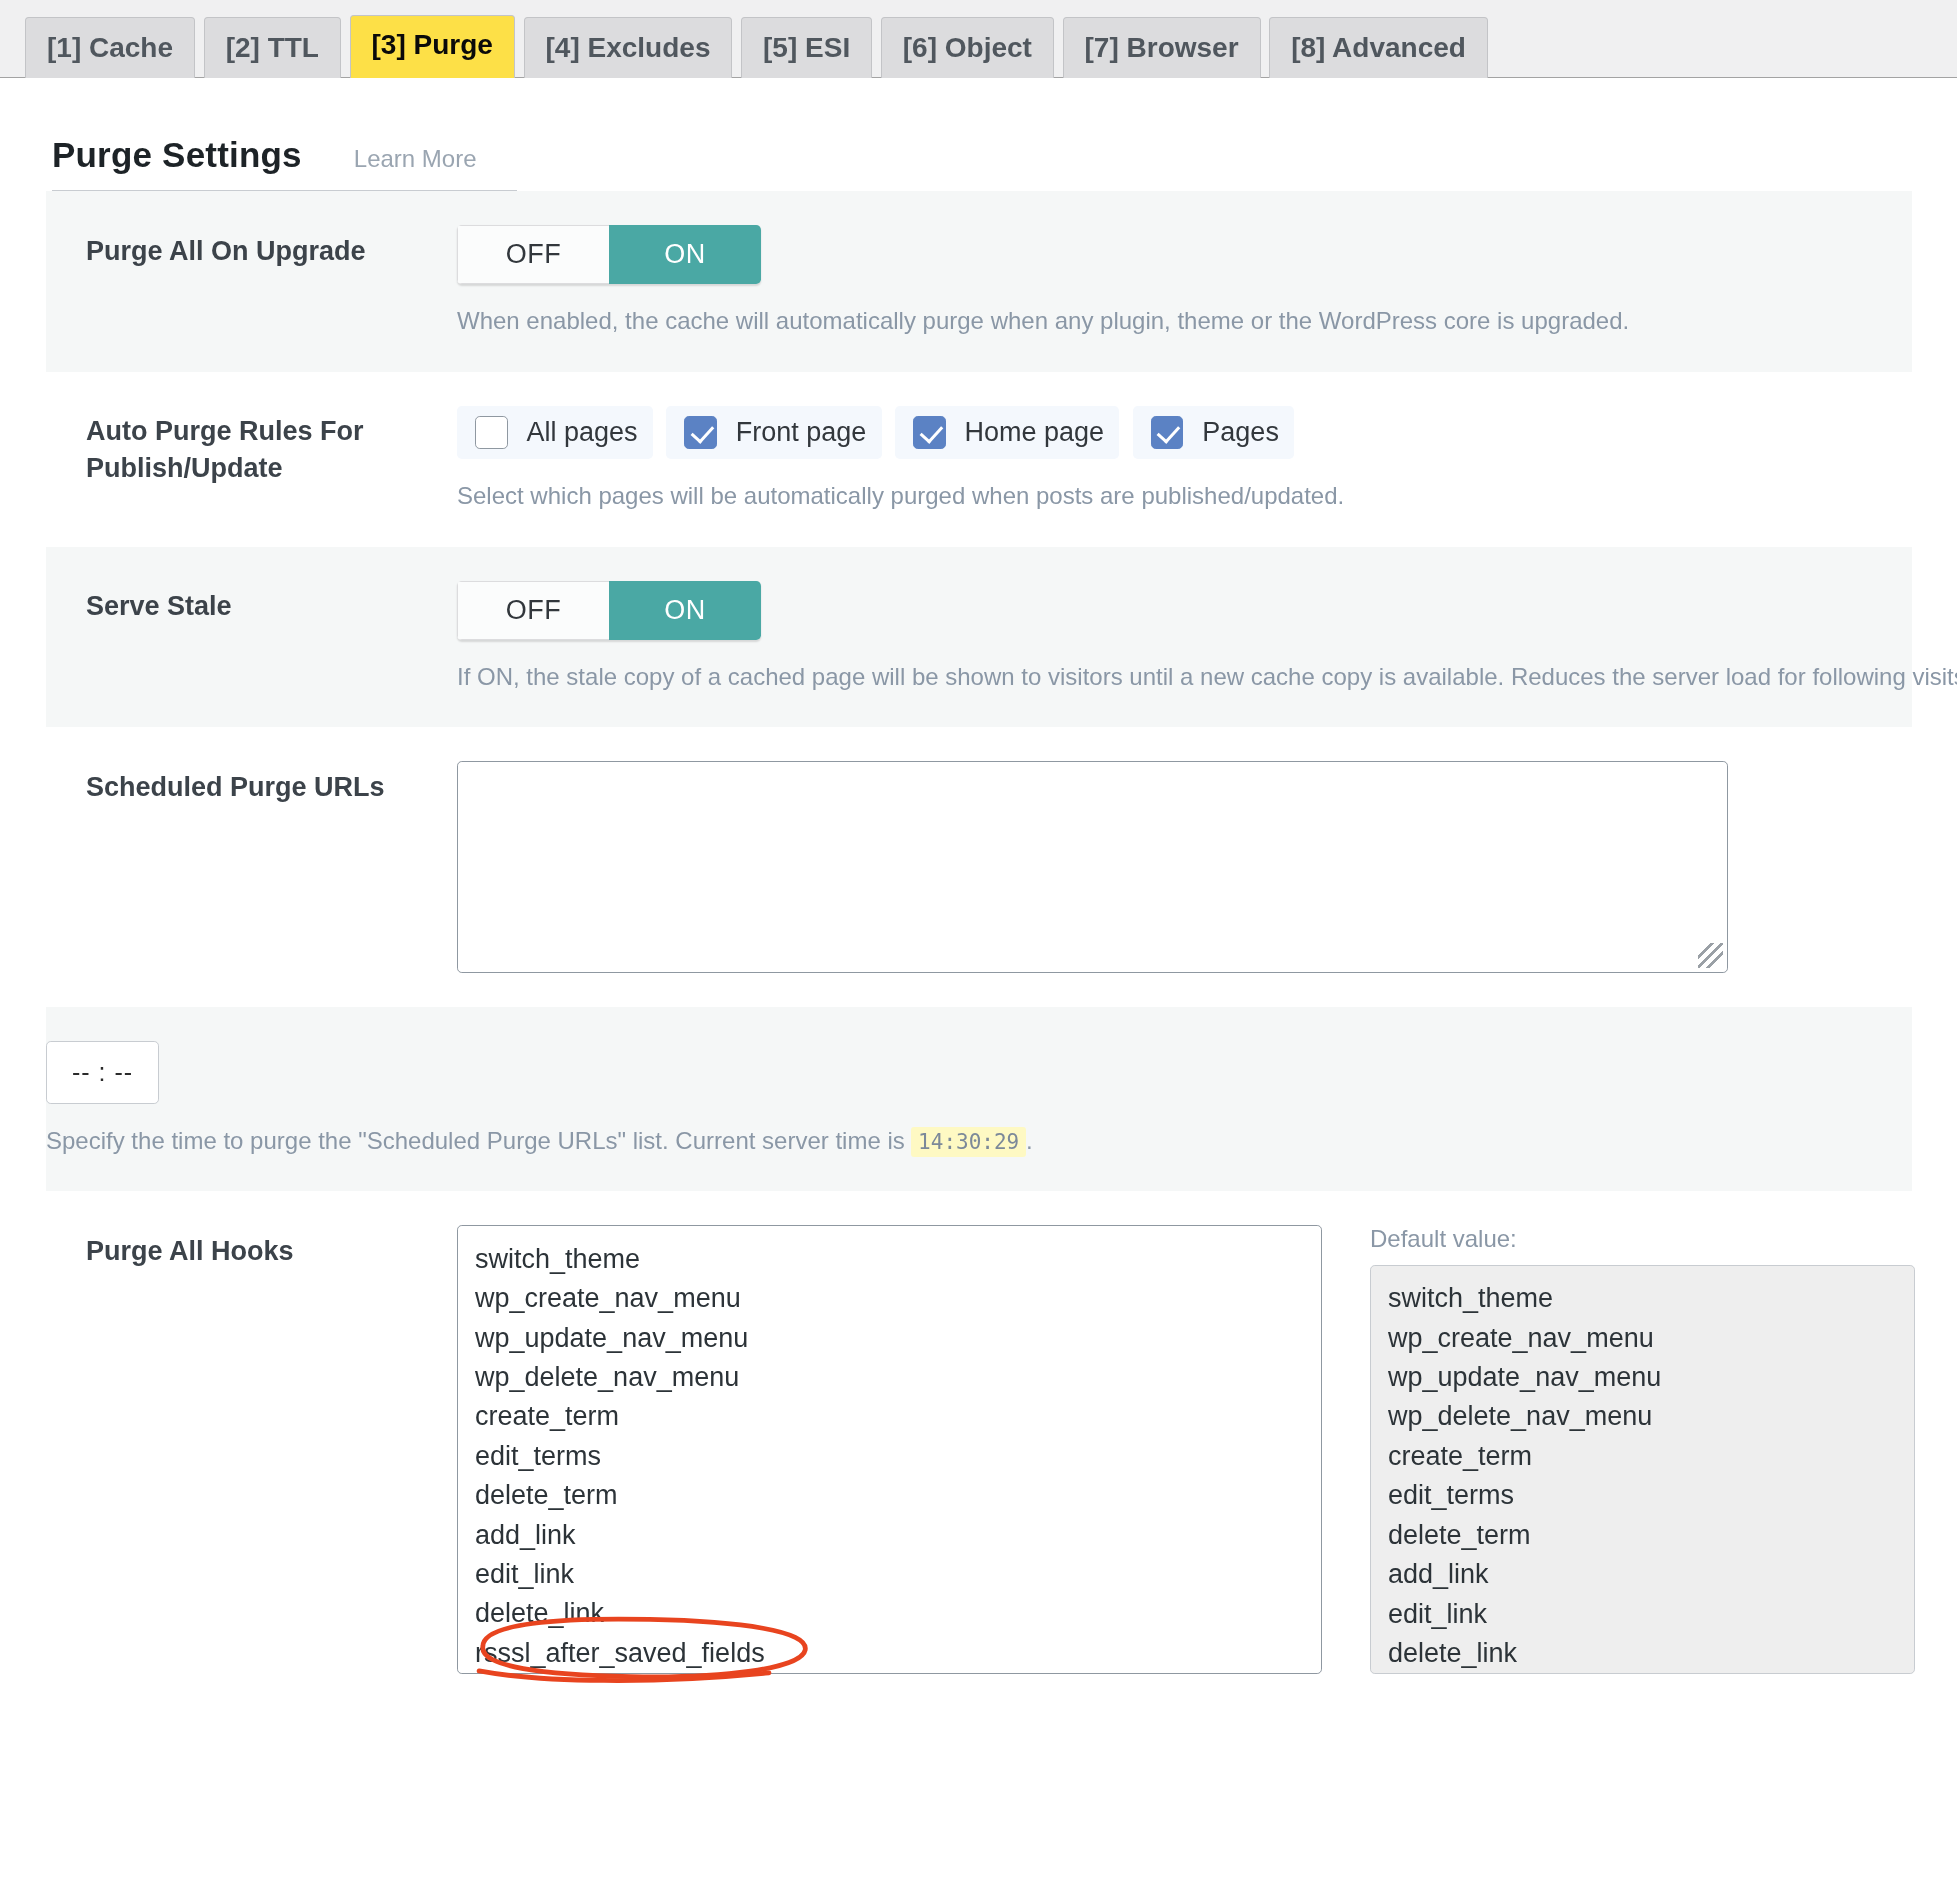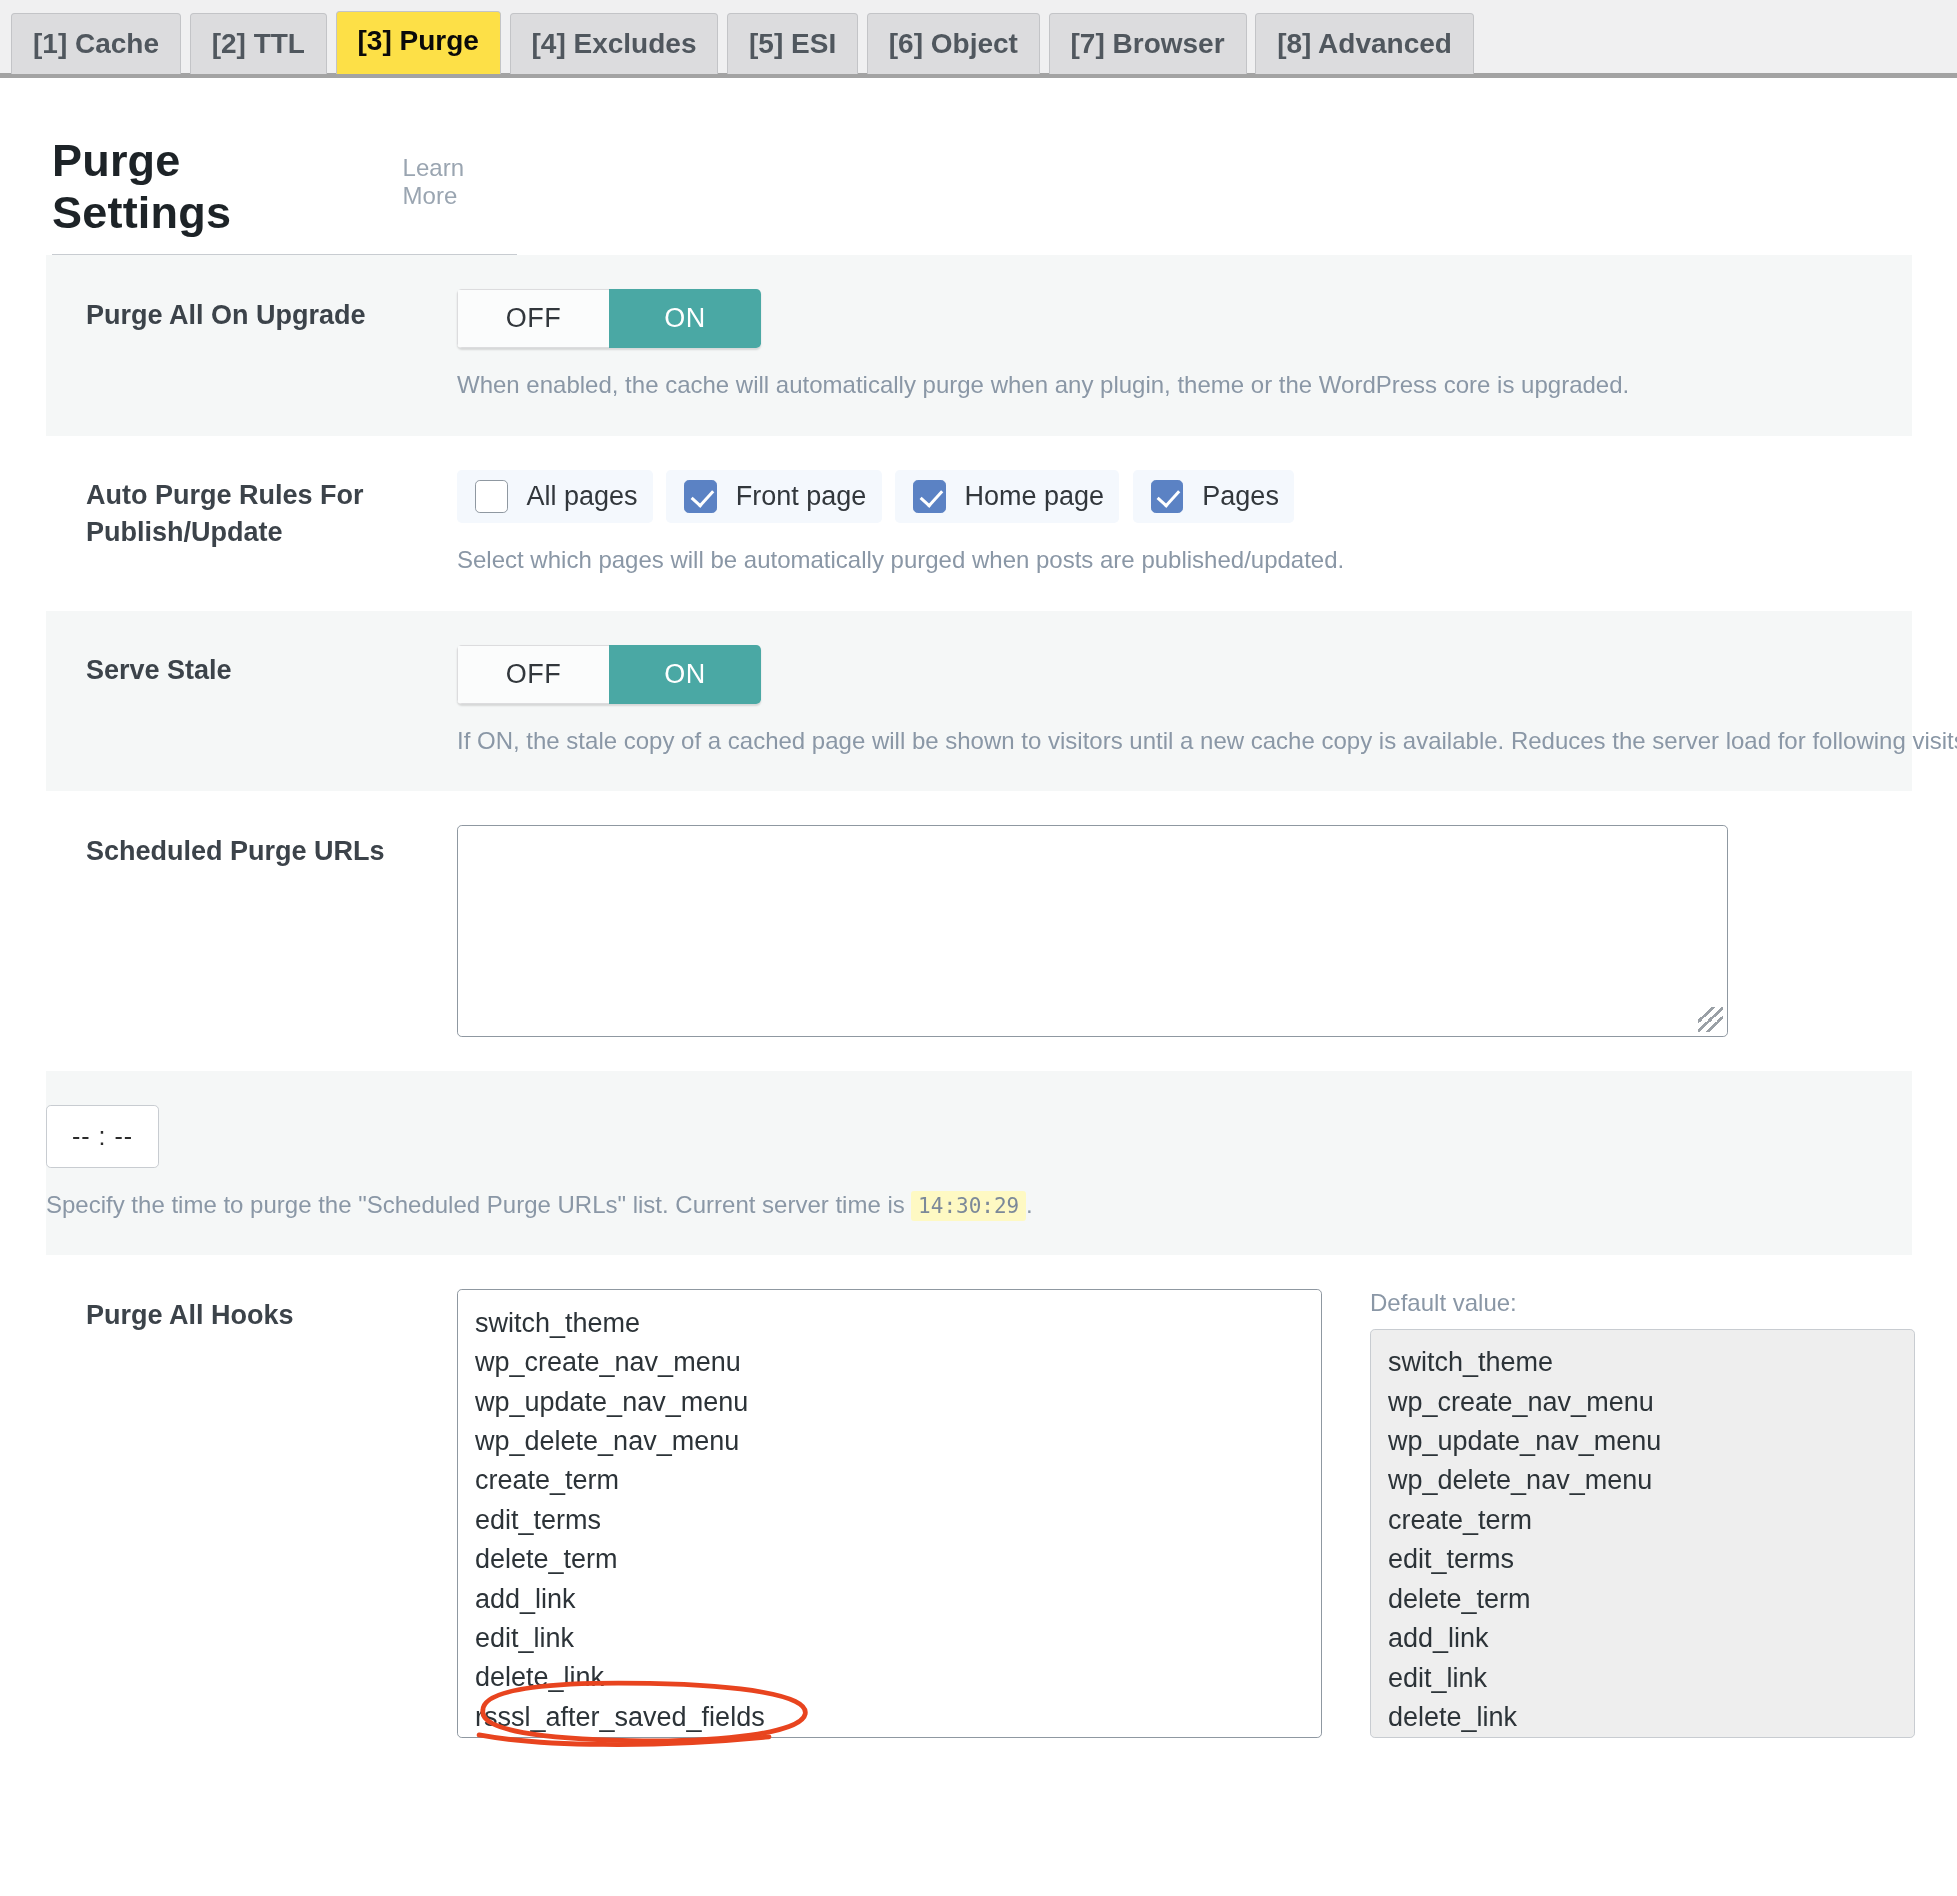--- a/index.html
+++ b/index.html
@@ -9,22 +9,22 @@
     background: #ffffff;
     font-family: "Liberation Sans", sans-serif;
     overflow: hidden;
   }
 
   
   #tabbar {
     position: relative;
     height: 78px;
     background: #f0f0f1;
-    border-bottom: 5px solid #a3a3a3;
-    padding-left: 11px;
+    border-bottom: 1px solid #a3a3a3;
+    padding-left: 25px;
     display: flex;
     align-items: flex-end;
     gap: 8.6px;
   }
   .tab {
     background: #dcdcde;
     border: 1px solid #c3c4c7;
     border-bottom: none;
     color: #50575e;
     font-size: 28px;
@@ -54,21 +54,21 @@
     display: flex;
     align-items: baseline;
     gap: 52px;
     margin: 57px 0 0 52px;
     width: 465px;
     padding-bottom: 15.3px;
     border-bottom: 1.9px solid #c8ccd1;
   }
   .title-row h2 {
     margin: 0;
-    font-size: 45px;
+    font-size: 35px;
     font-weight: 700;
     color: #1d2327;
     letter-spacing: 0.2px;
   }
   .learn-more {
     font-size: 24px;
     color: #9aa5b1;
     text-decoration: none;
   }
 

